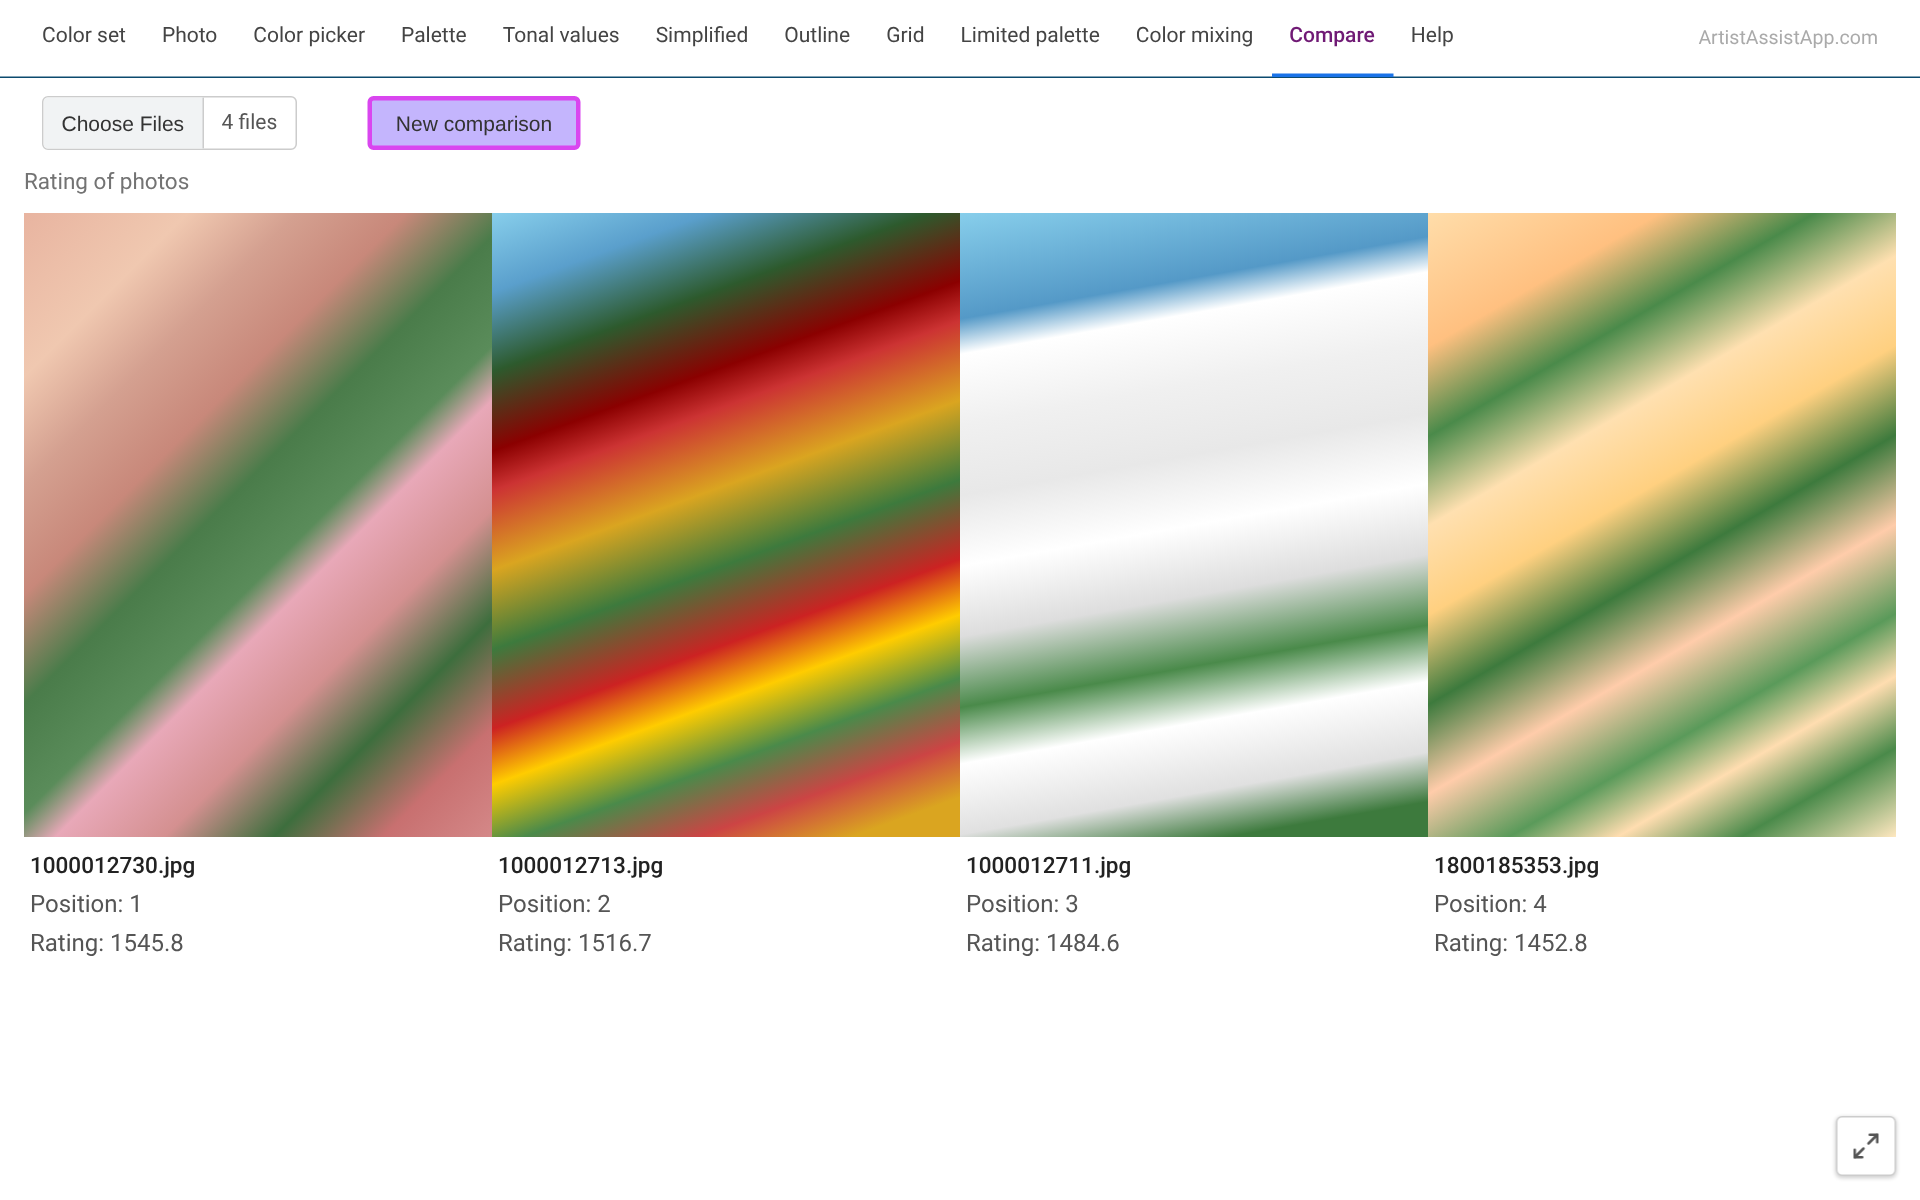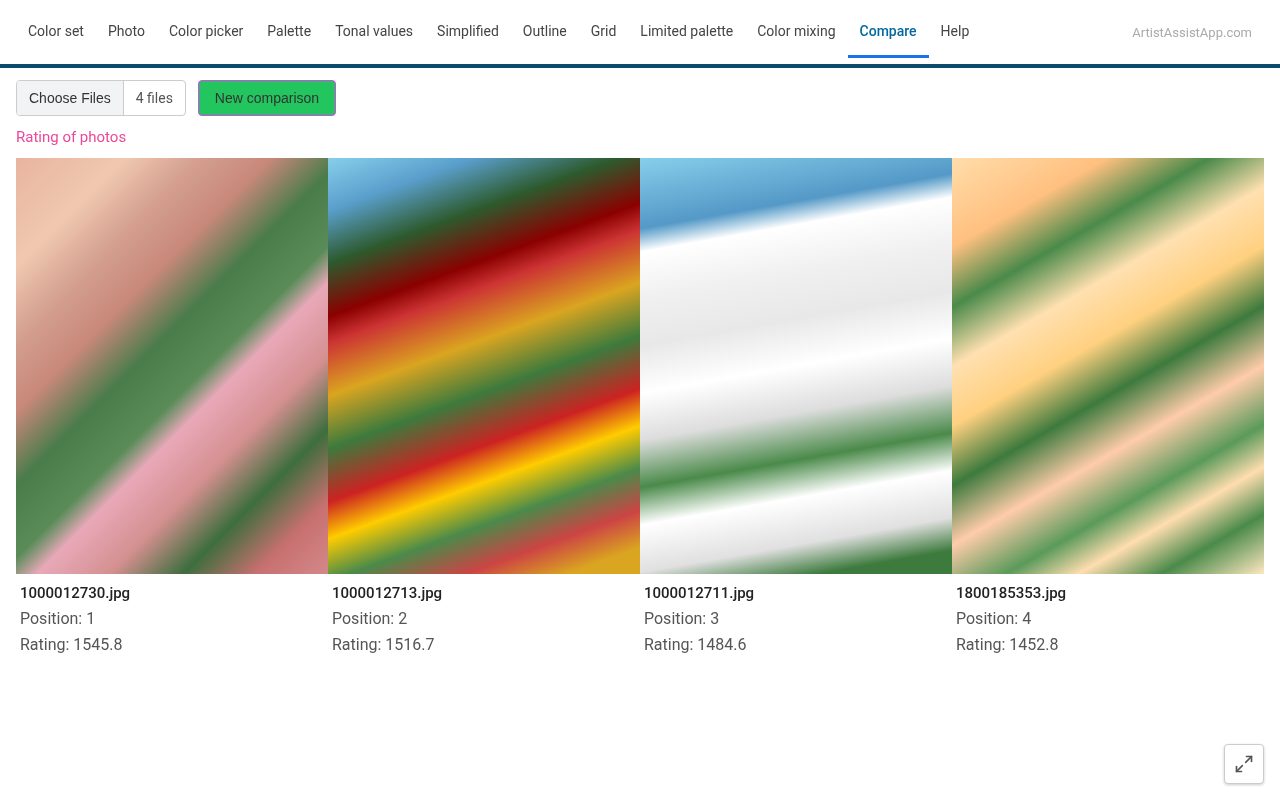--- a/index.html
+++ b/index.html
@@ -2,54 +2,54 @@
 <html><head>
   <meta charset="utf-8">
   <style>
     * { box-sizing: border-box; margin: 0; padding: 0; }
     body { font-family: -apple-system, BlinkMacSystemFont, 'Segoe UI', Roboto, sans-serif; background: #fff; color: #333; }
 
     
     nav {
       display: flex;
       align-items: center;
-      border-bottom: 4px solid #0c4a6e;
+      border-bottom: 1px solid #0c4a6e;
       padding: 0 16px;
-      height: 68px;
+      height: 52px;
       overflow-x: auto;
       white-space: nowrap;
     }
     .nav-item {
       padding: 0 12px;
       height: 52px;
       display: inline-flex;
       align-items: center;
       font-size: 14px;
       color: #444;
       cursor: pointer;
       border-bottom: 3px solid transparent;
       user-select: none;
     }
     .nav-item.active {
-      color: #0369a1;
+      color: #701a75;
       border-bottom: 3px solid #1a73e8;
       font-weight: 500;
     }
     .nav-brand {
       margin-left: auto;
       font-size: 13px;
       color: #aaa;
       padding: 0 12px;
     }
 
     
     .toolbar {
       display: flex;
       align-items: center;
-      padding: 12px 16px;
+      padding: 12px 28px;
       gap: 12px;
     }
     .file-input-label {
       display: flex;
       align-items: center;
       border: 1px solid #ccc;
       border-radius: 4px;
       padding: 0;
       overflow: hidden;
       height: 36px;
@@ -63,35 +63,36 @@
       font-size: 14px;
       cursor: pointer;
       color: #333;
     }
     .file-count {
       padding: 0 12px;
       font-size: 14px;
       color: #555;
     }
     .new-comparison-btn {
-      background: #22c55e;
-      border: 1px solid #d946ef;
+      background: #c4b5fd;
+      border: 3px solid #d946ef;
       border-radius: 4px;
       padding: 0 16px;
       height: 36px;
       font-size: 14px;
       cursor: pointer;
       color: #333;
+      margin-left: 35px;
     }
 
     
     .rating-heading {
       padding: 0 16px 12px 16px;
       font-size: 15px;
-      color: #ec4899;
+      color: #737373;
       font-weight: 400;
     }
 
     
     .photo-grid {
       display: grid;
       grid-template-columns: repeat(4, 1fr);
       gap: 0;
       padding: 0 16px;
     }

